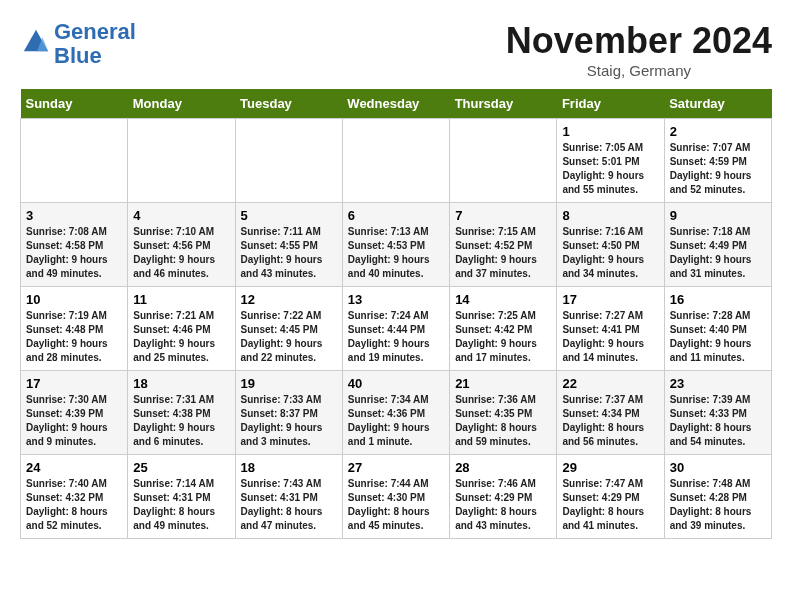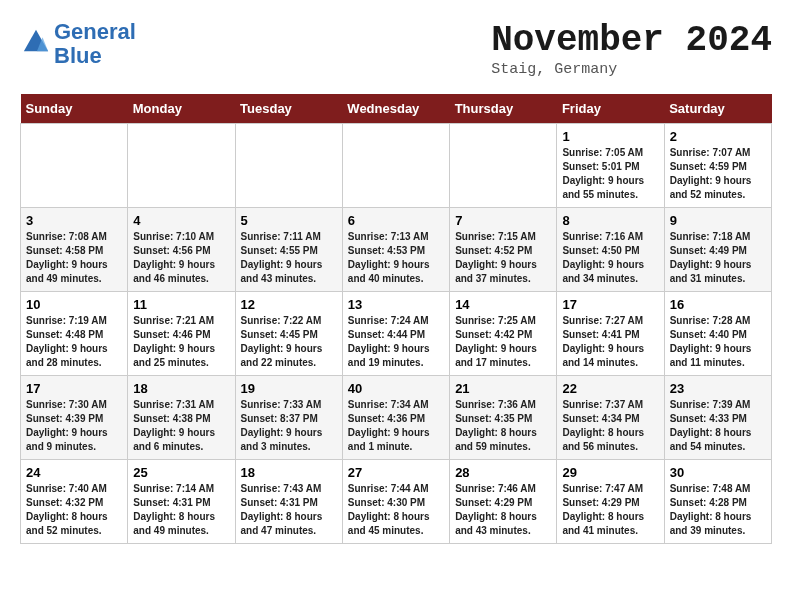--- a/index.html
+++ b/index.html
@@ -7,60 +7,59 @@
       font-family: Arial, sans-serif;
       background: #fff;
       width: 792px;
       min-height: 612px;
       padding: 20px;
     }
     .header-area {
       display: flex;
       justify-content: space-between;
       align-items: flex-start;
-      margin-bottom: 16px;
+      margin-bottom: 10px;
     }
     .logo {
       display: flex;
       align-items: center;
     }
     .logo-text {
       font-size: 22px;
       font-weight: bold;
       color: #1a1a1a;
       line-height: 1.1;
     }
     .logo-text span {
       color: #2e6db4;
     }
     .logo-icon {
       width: 28px;
       height: 28px;
       margin-left: 2px;
     }
     .title-area {
-      text-align: left;
-      font-family: Liberation Mono, monospace;
+      text-align: center;
     }
     .calendar-title {
       font-size: 36px;
       font-weight: bold;
       color: #1a1a1a;
     }
     .calendar-subtitle {
       font-size: 15px;
       color: #555;
     }
     table {
       width: 100%;
       border-collapse: collapse;
       font-size: 11px;
     }
     th {
-      background-color: #7f1d1d;
+      background-color: #4d7c0f;
       color: #fff;
       padding: 7px 5px;
       text-align: left;
       font-size: 13px;
       font-weight: bold;
     }
     td {
       border: 1px solid #ccc;
       vertical-align: top;
       padding: 5px;

